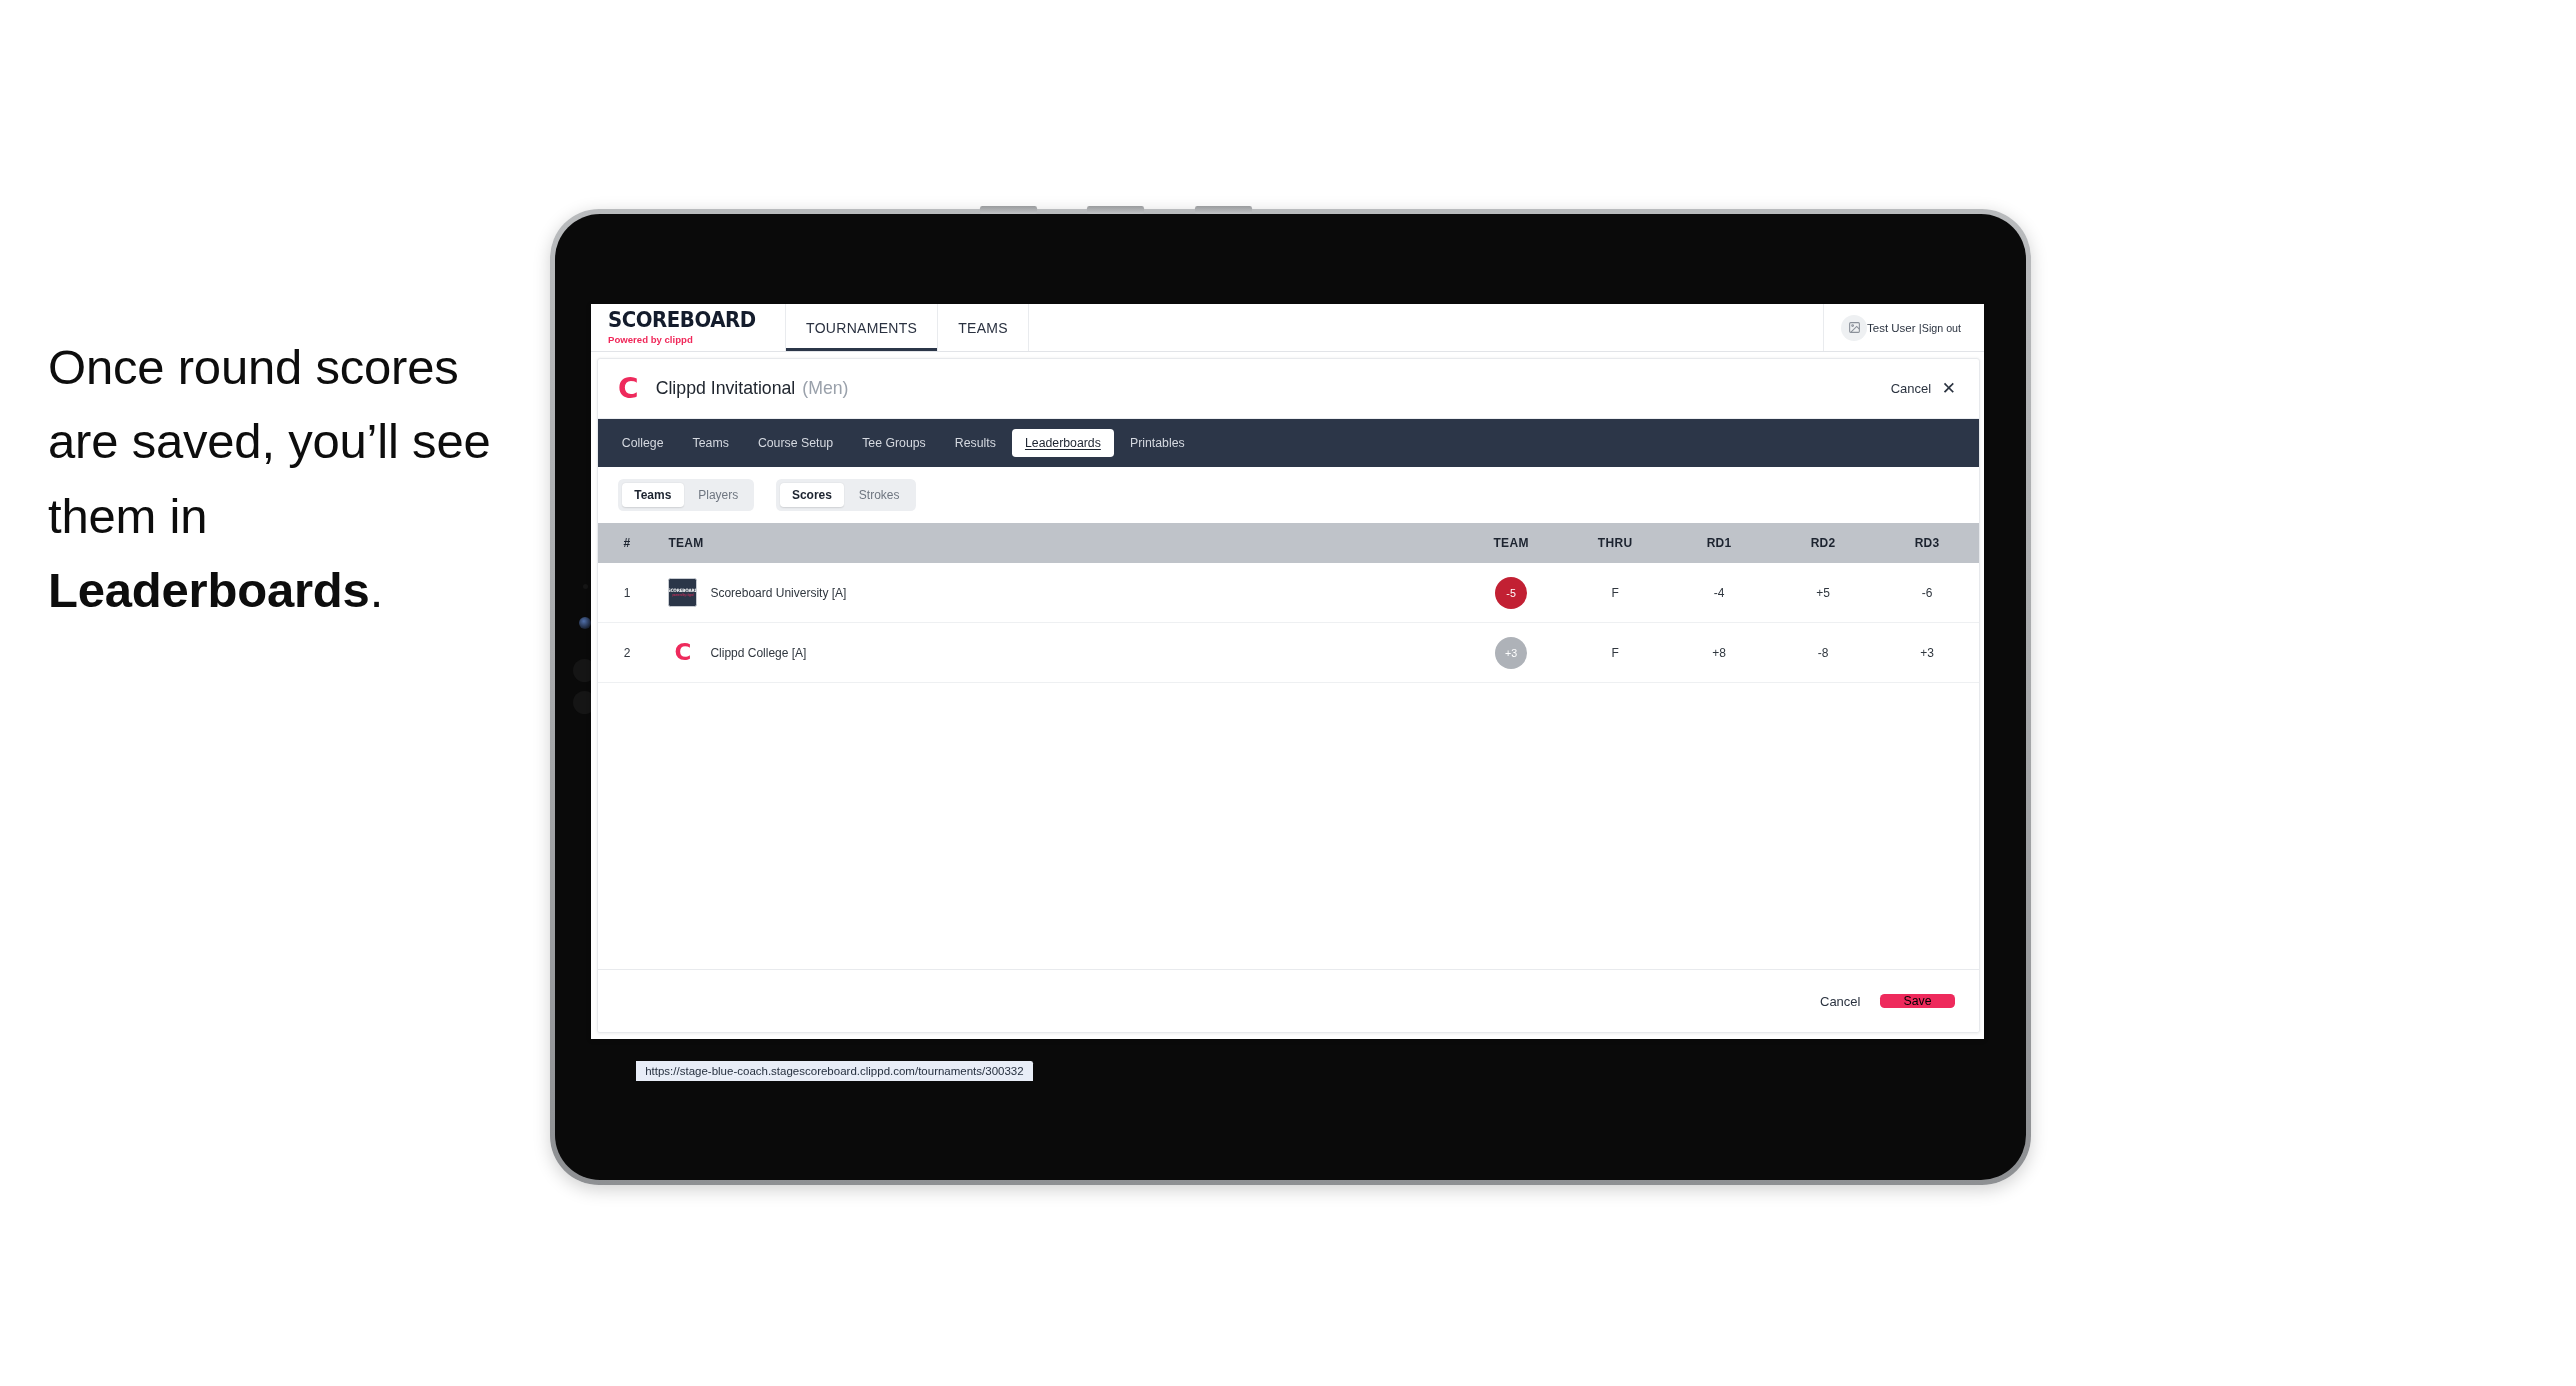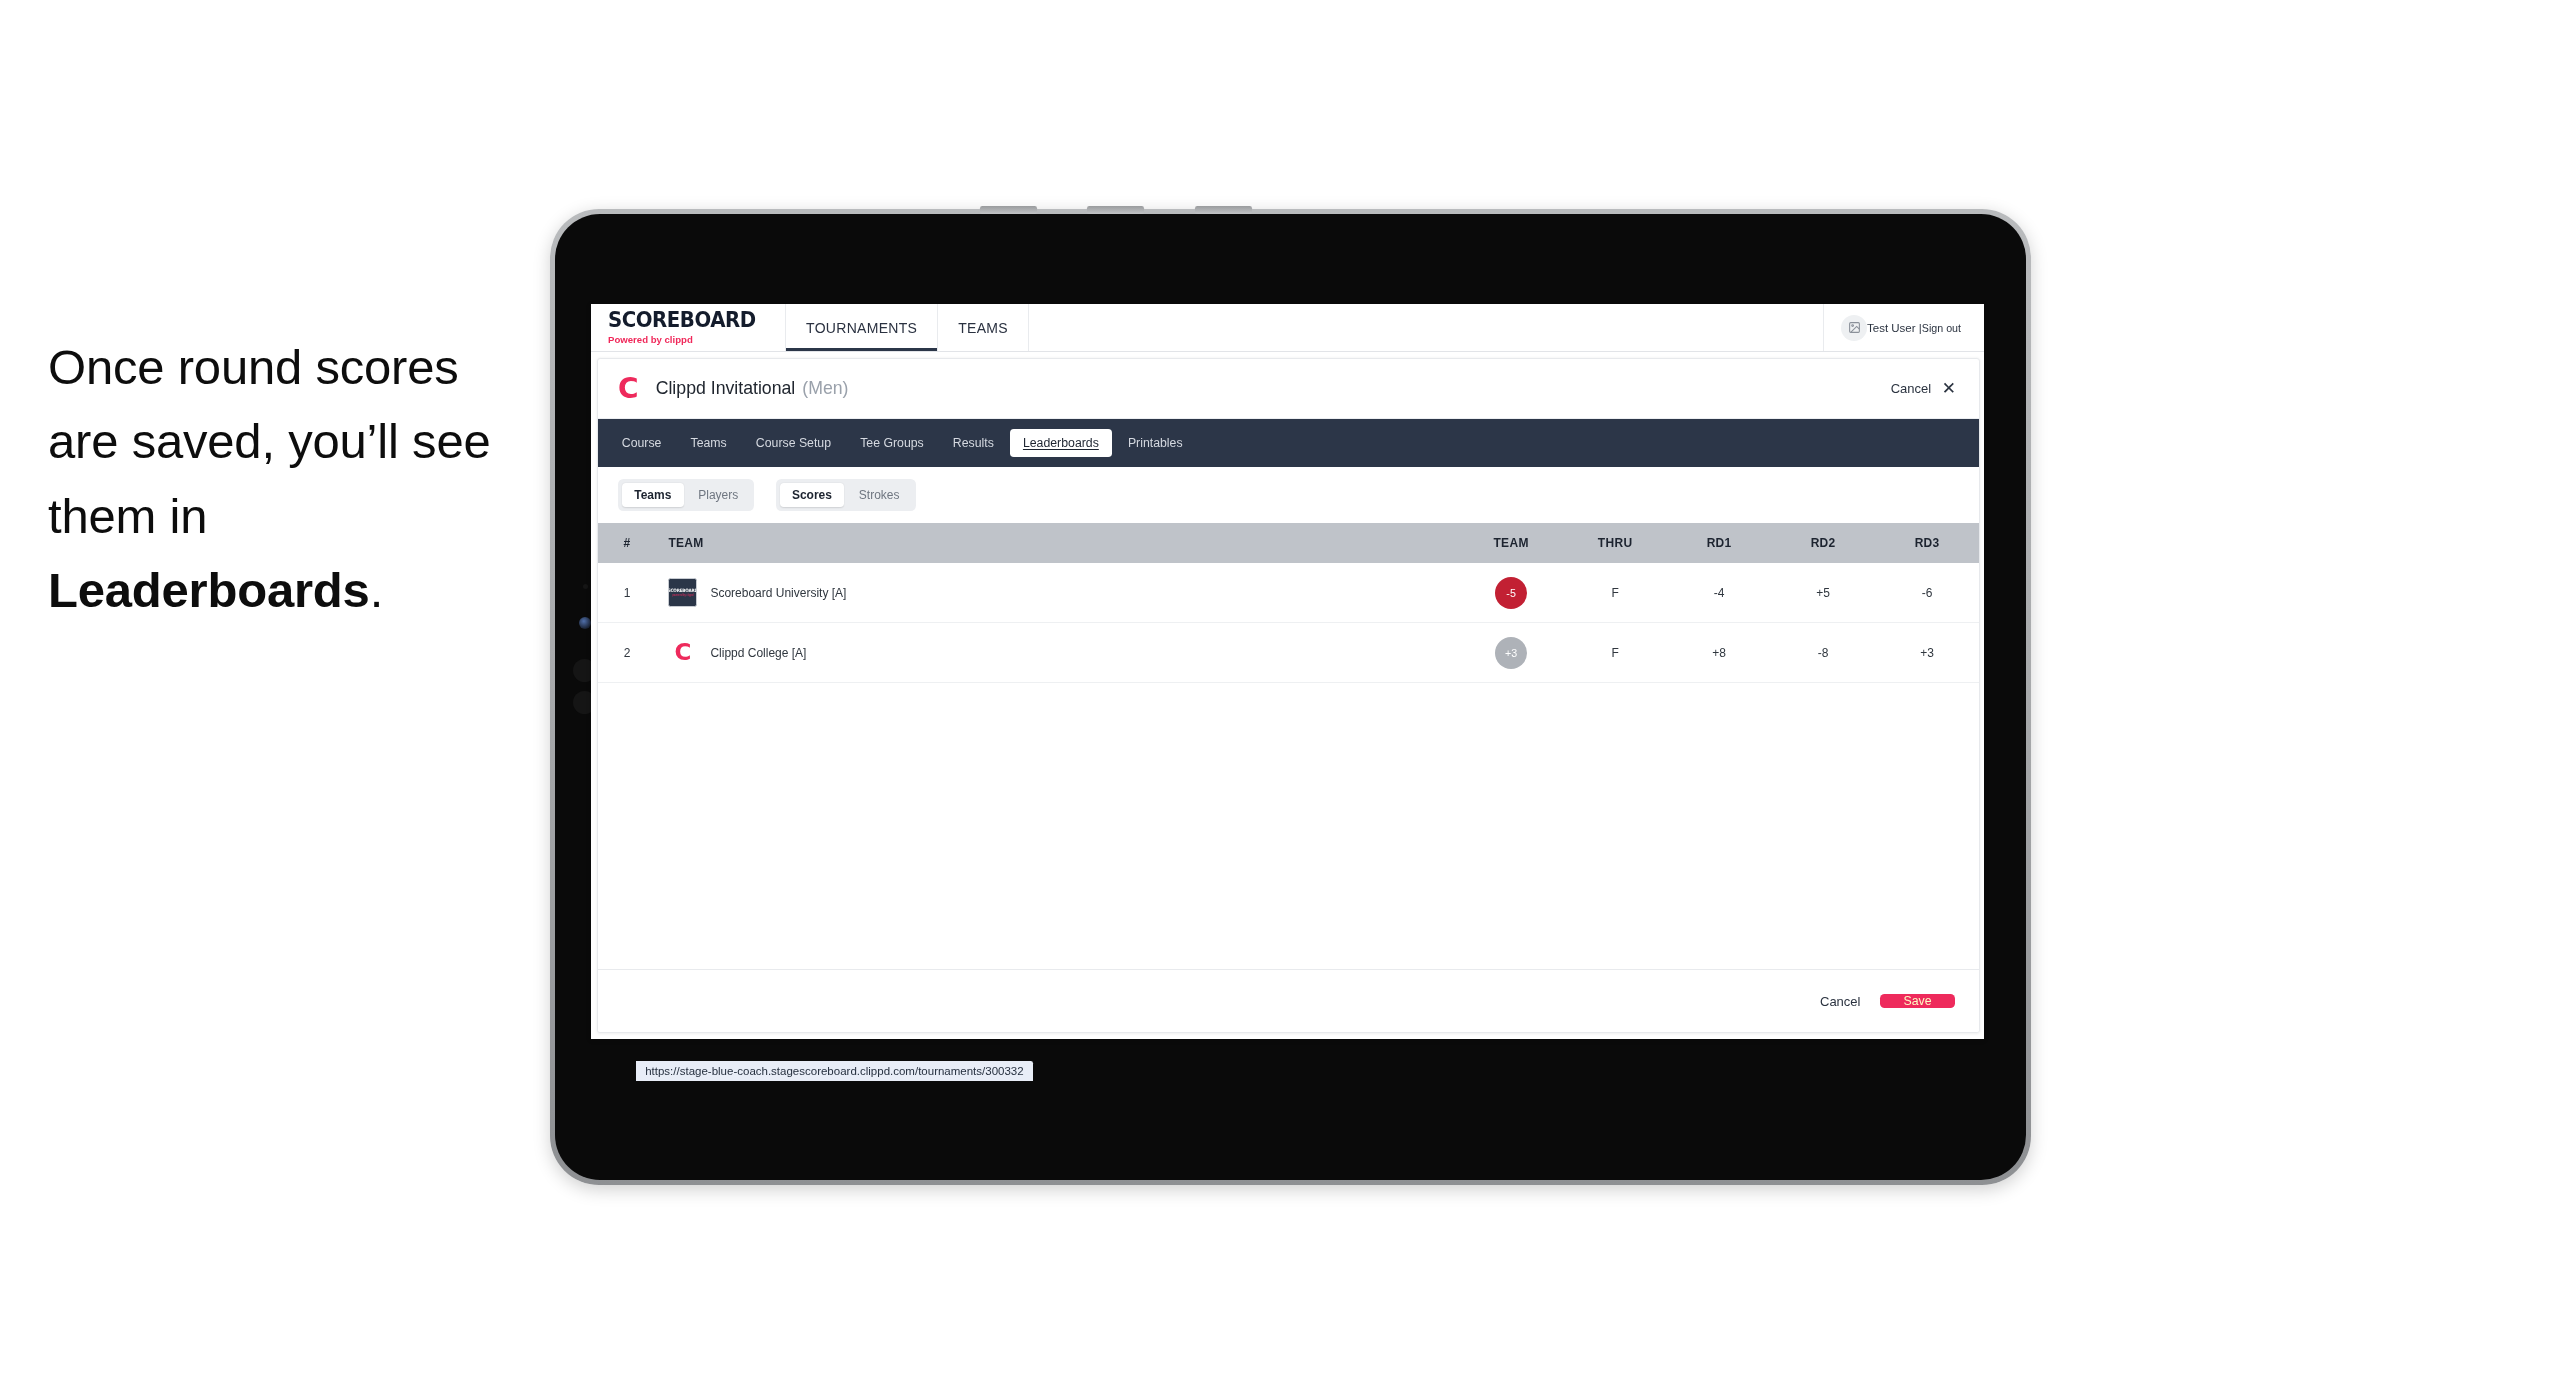--- a/index.html
+++ b/index.html
@@ -244,21 +244,21 @@
   
   .card-foot {
     height: 63px; flex: 0 0 63px;
     border-top: 0.8px solid #e8eaed;
     display: flex; align-items: center; justify-content: flex-end;
     gap: 20px; padding: 0 24.6px;
     background: #fff;
   }
   .foot-cancel { font-size: 13px; color: #2b3340; cursor: pointer; }
   .btn-save {
-    background: #ee2a5c; color: #fef9c3;
+    background: #ee2a5c; color: #000000;
     font-size: 12.3px;
     border: none; border-radius: 4.6px;
     padding: 0 23px; cursor: pointer;
   }
 
   
   .statusbar {
     position: absolute;
     left: 591px; top: 1061px;
     background: #e8edf7;
@@ -323,21 +323,21 @@
         <div class="card-title">
           <span>Clippd Invitational</span><span class="meta">(Men)</span>
         </div>
         <div class="card-head-right">
           <span class="cancel-top">Cancel</span>
           <span class="xicon">✕</span>
         </div>
       </div>
 
       <div class="subnav">
-        <div class="subnav-item">Course</div>
+        <div class="subnav-item">College</div>
         <div class="subnav-item">Teams</div>
         <div class="subnav-item">Course Setup</div>
         <div class="subnav-item">Tee Groups</div>
         <div class="subnav-item">Results</div>
         <div class="subnav-item active">Leaderboards</div>
         <div class="subnav-item">Printables</div>
       </div>
 
       <div class="toggles">
         <div class="segment">

